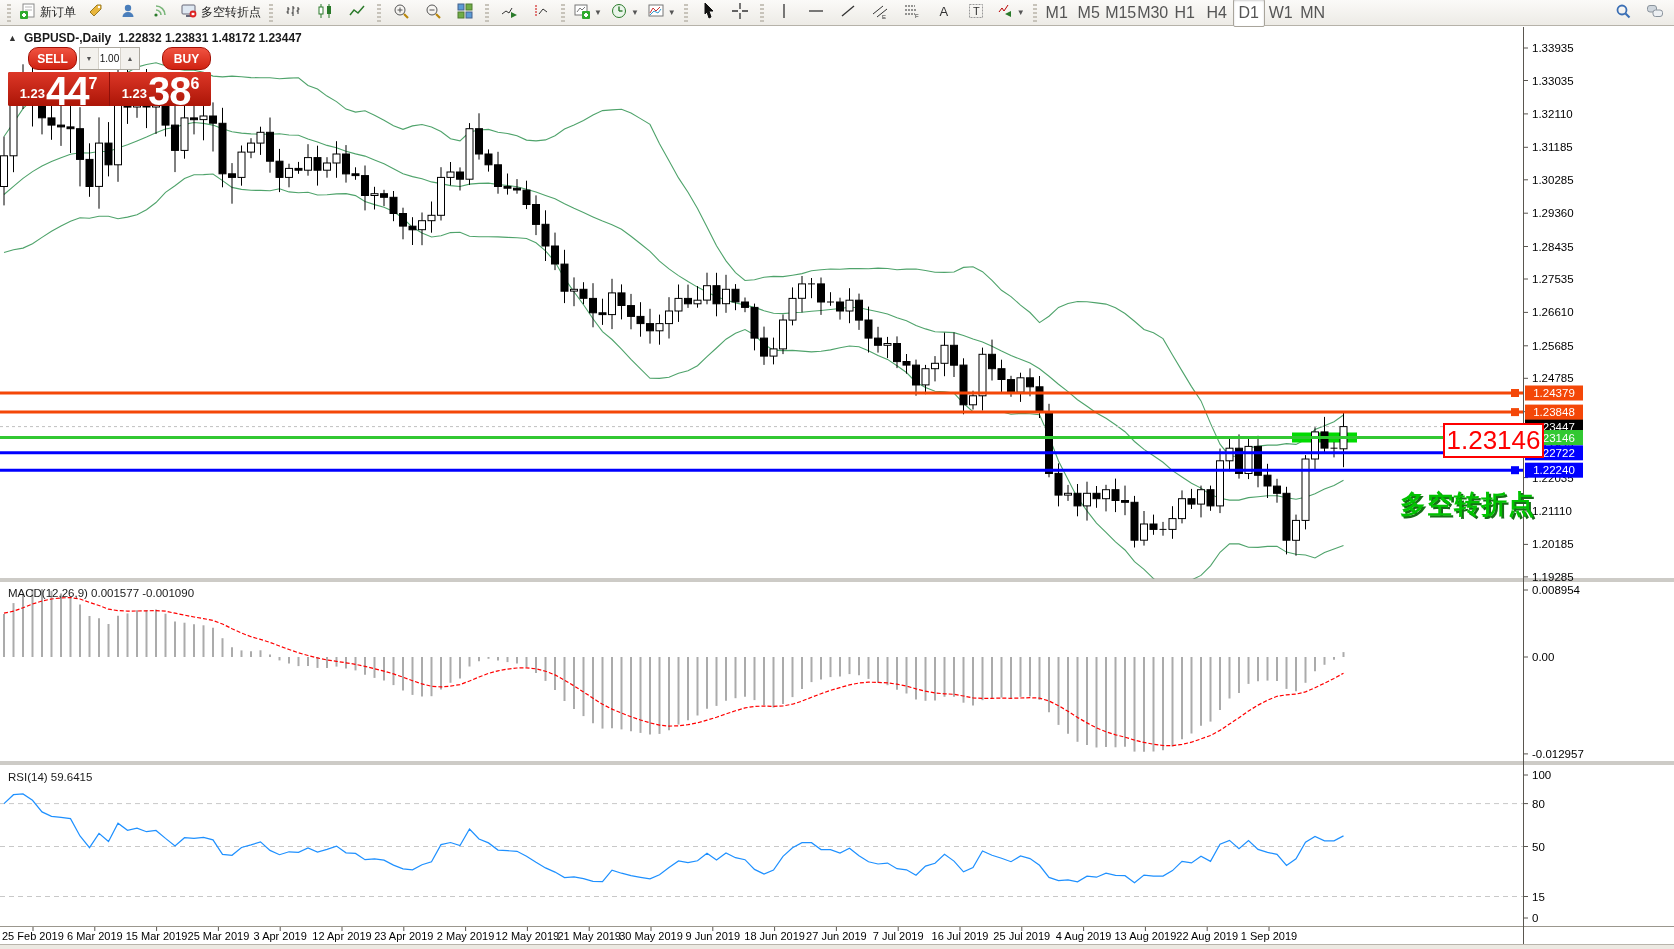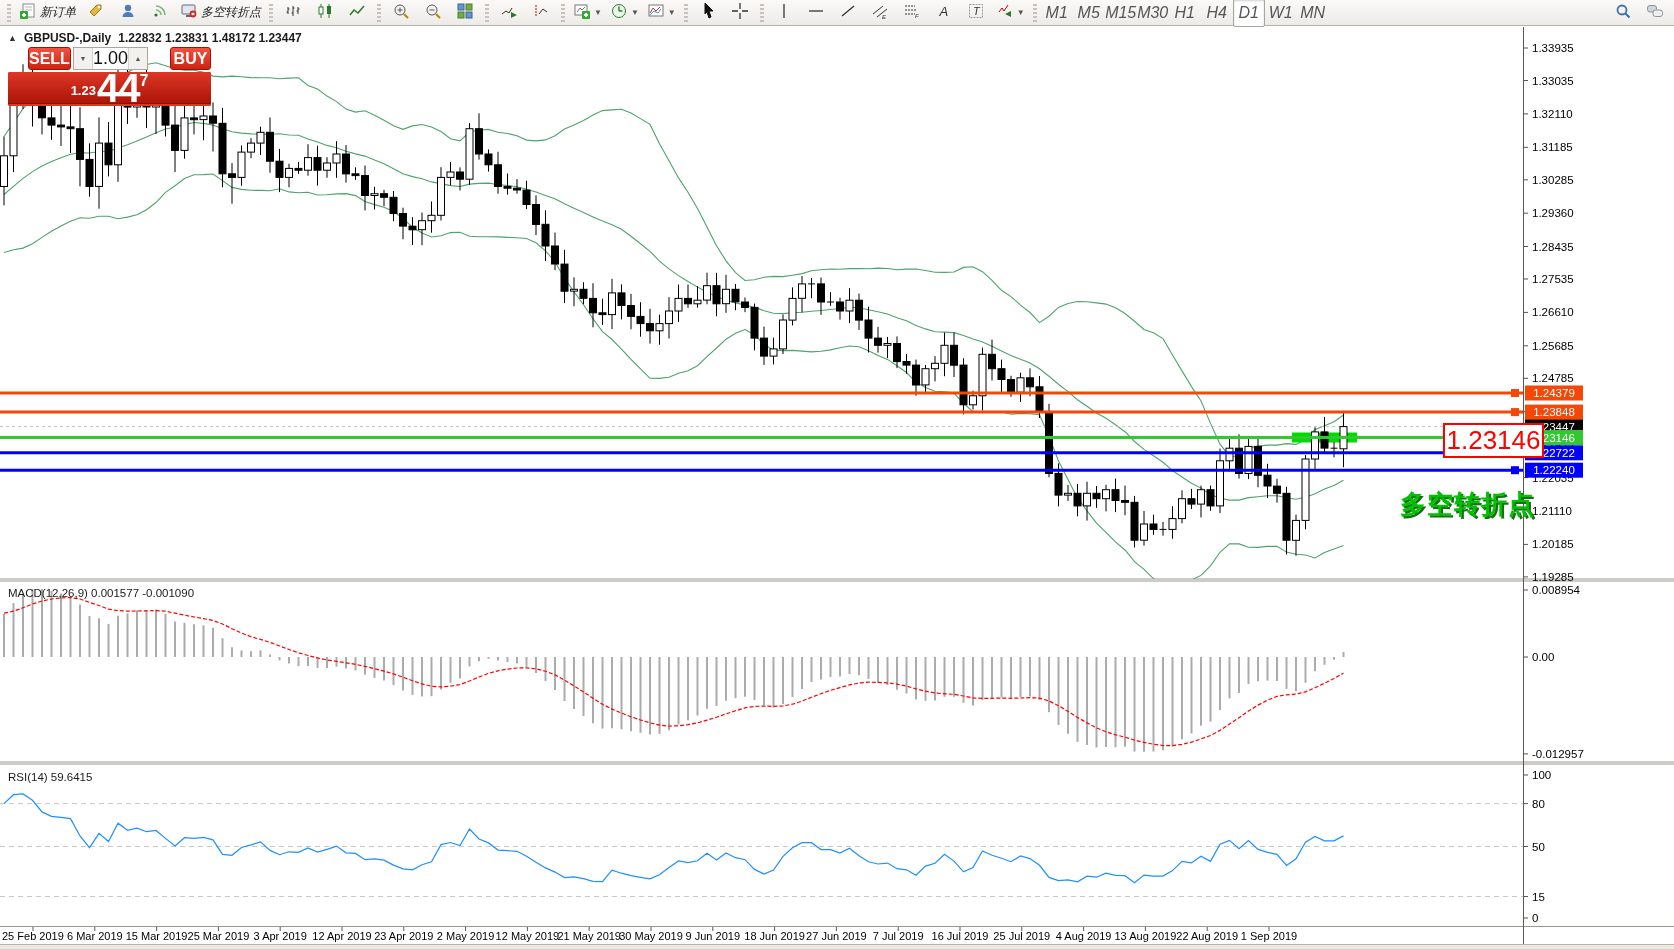--- a/index.html
+++ b/index.html
@@ -1,39 +1,39 @@
 <!DOCTYPE html>
 <html><head>
 <meta charset="utf-8">
 <style>
   html,body{margin:0;padding:0;background:#ECE9E2;font-family:"Liberation Sans",sans-serif;}
   .window{position:relative;width:1674px;height:949px;background:#fff;overflow:hidden;}
   
   .toolbar{position:absolute;top:0;left:0;width:1674px;height:26px;background:linear-gradient(#FBFAF8,#EDEBE6);
     border-bottom:1px solid #B6B2A9;display:flex;align-items:center;padding:0 3px;z-index:40;box-sizing:border-box;}
   .tbtn{height:22px;min-width:24px;display:flex;align-items:center;justify-content:center;gap:3px;
-    border:1px solid transparent;border-radius:2px;padding:0 3px;color:#444;cursor:default;font-style:italic;}
+    border:1px solid transparent;border-radius:2px;padding:0 3px;color:#444;cursor:default;}
   .tbtn.active{background:#fff;border-color:#A9A59C;box-shadow:inset 0 1px 2px rgba(0,0,0,.18);}
   .tlabel{font-size:12px;color:#222;font-family:sans-serif;}
   .grip{width:4px;height:18px;margin:0 4px;background:repeating-linear-gradient(180deg,#C7C3BA 0 2px,rgba(0,0,0,0) 2px 4px);}
   .tf{font-size:16px;color:#555;padding:2px 0;width:30px;justify-content:center;}
   .ddarrow{font-size:8px;color:#555;}
   .tspacer{flex:1;}
   
   .hdr{position:absolute;top:31px;left:8px;z-index:20;display:flex;gap:7px;font-size:12px;font-weight:bold;color:#1a1a1a;align-items:center;}
   .collapse{font-size:9px;color:#333;}
   .panel{position:absolute;left:8px;top:47px;width:203px;z-index:20;}
   .panel-top{display:flex;height:23px;gap:2px;}
-  .rbtn{width:49px;background:linear-gradient(#F05341,#D02212);color:#fff;font-size:16px;font-weight:bold;
-    display:flex;align-items:center;justify-content:center;border:1px solid #A21106;border-radius:3px;box-sizing:border-box;margin-left:20px;}
+  .rbtn{width:49px;background:linear-gradient(#F05341,#D02212);color:#fff;font-size:12px;font-weight:bold;
+    display:flex;align-items:center;justify-content:center;border:1px solid #A21106;border-radius:10px;box-sizing:border-box;margin-left:20px;}
   .vol{flex:1;display:flex;background:#fff;border:1px solid #ABA79E;box-sizing:border-box;}
   .spin{width:18px;display:flex;align-items:center;justify-content:center;font-size:7px;color:#555;background:#F3F1ED;cursor:default;}
   .spin.l{border-right:1px solid #D6D2CA;} .spin.r{border-left:1px solid #D6D2CA;}
-  .volval{flex:1;display:flex;align-items:center;justify-content:center;font-size:18px;color:#111;}
-  .panel-big{display:flex;height:34px;margin-top:2px;background:#8F0F09;gap:1px;border-radius:2px;overflow:hidden;flex-direction:column;}
+  .volval{flex:1;display:flex;align-items:center;justify-content:center;font-size:10px;color:#111;}
+  .panel-big{display:flex;height:34px;margin-top:2px;background:#8F0F09;gap:1px;border-radius:2px;overflow:hidden;}
   .pcell{flex:1;background:linear-gradient(#DD3727,#AC1507);color:#fff;display:flex;align-items:flex-end;justify-content:center;padding-bottom:1px;}
   .psm{font-size:13px;font-weight:bold;margin:0 1px 4px 0;}
   .pbig{font-size:40px;font-weight:bold;line-height:28px;letter-spacing:-1px;}
   .psup{font-size:16px;font-weight:bold;margin-bottom:12px;}
   
   .callout{position:absolute;left:1443px;top:423px;width:97px;height:31px;background:#fff;border:2px solid #FE0000;
     color:#FE0000;font-size:26px;line-height:30px;text-align:center;z-index:15;}
   .cnnote{position:absolute;left:1400px;top:487px;font-size:26px;font-weight:bold;color:#00C300;
     text-shadow:2px 2px 0 #176E17;z-index:15;font-family:sans-serif;letter-spacing:1px;}
   svg text{font-family:"Liberation Sans",sans-serif;}

